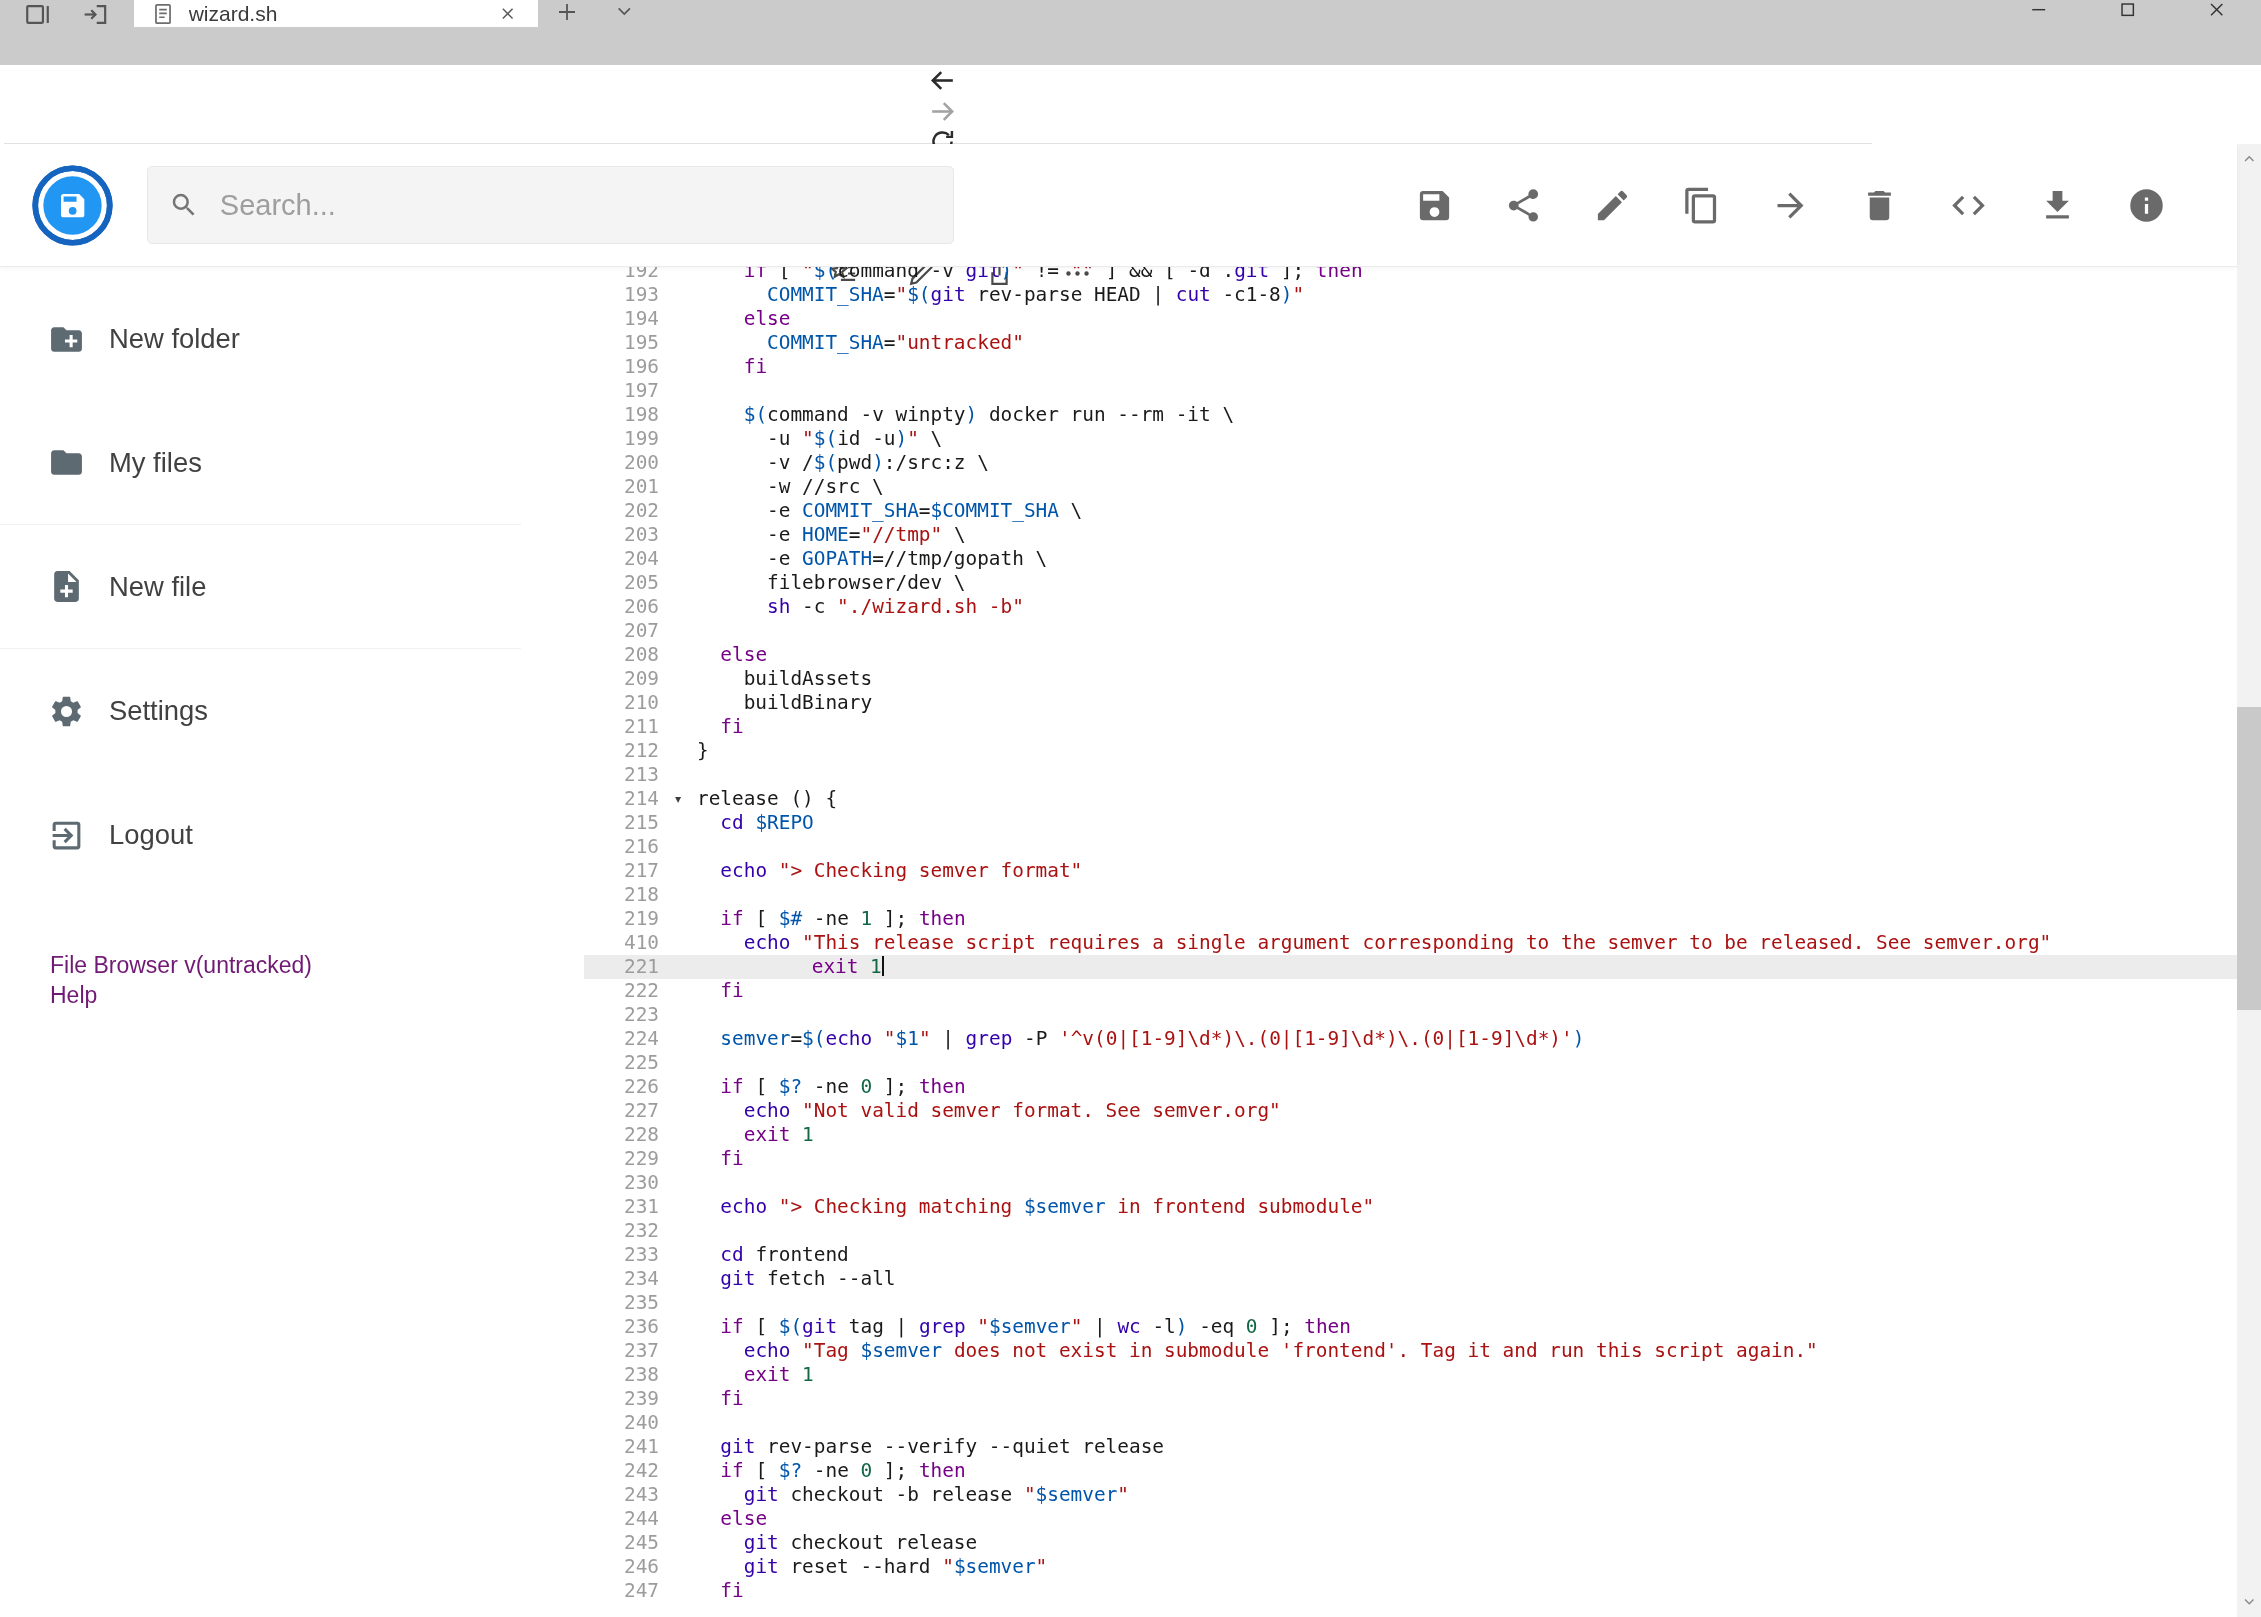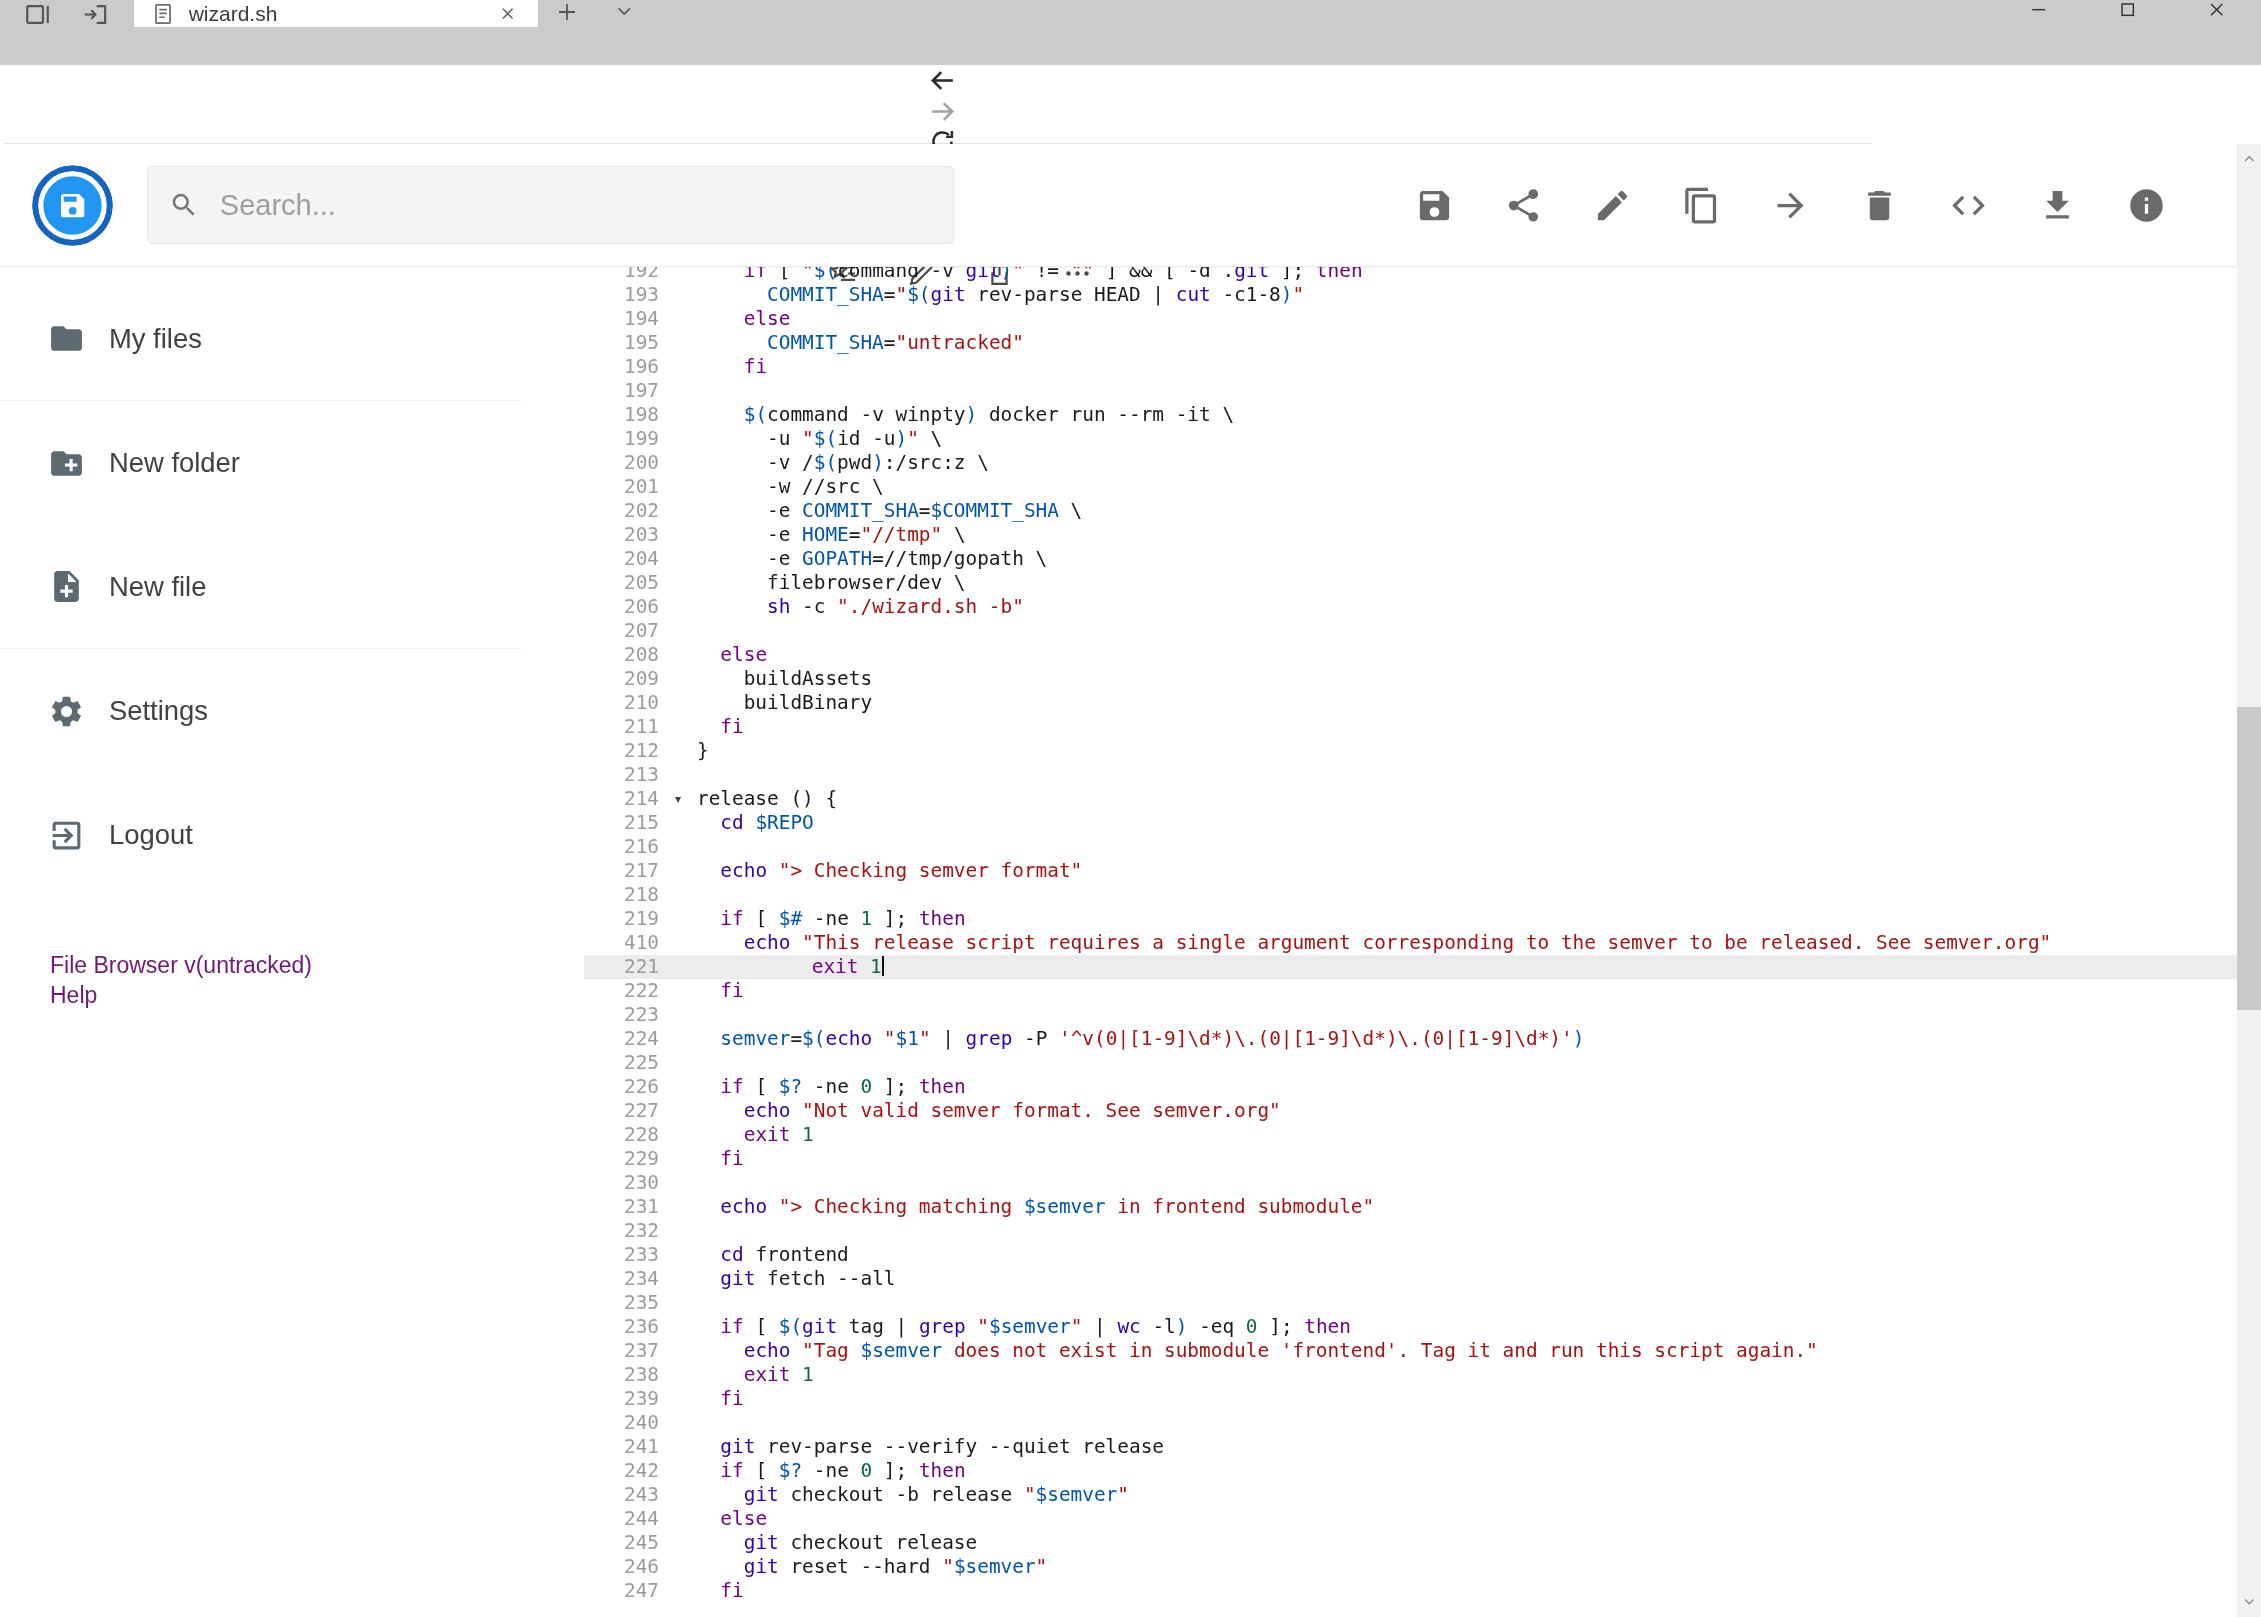--- a/index.html
+++ b/index.html
@@ -312,31 +312,31 @@
     <div class="tool-btn">
       <svg viewBox="0 0 24 24">
           <path d="M12 2a10 10 0 1 0 0 20 10 10 0 0 0 0-20zm1 15h-2v-6h2v6zm0-8h-2V7h2v2z"></path>
         </svg>
     </div>
   </div>
 </div>
 
 <div class="main">
   <aside class="sidebar">
+    <div class="sb-item">
+      <svg viewBox="0 0 24 24">
+          <path d="M20 6h-8l-2-2H4c-1.1 0-2 .9-2 2v12c0 1.1.9 2 2 2h16c1.1 0 2-.9 2-2V8c0-1.1-.9-2-2-2zm-1 8h-3v3h-2v-3h-3v-2h3V9h2v3h3v2z"></path>
+        </svg>
+      <span class="sb-label">New folder</span>
+    </div>
     <div class="sb-item divided">
       <svg viewBox="0 0 24 24">
           <path d="M10 4H4c-1.1 0-2 .9-2 2v12c0 1.1.9 2 2 2h16c1.1 0 2-.9 2-2V8c0-1.1-.9-2-2-2h-8l-2-2z"></path>
         </svg>
       <span class="sb-label">My files</span>
-    </div>
-    <div class="sb-item">
-      <svg viewBox="0 0 24 24">
-          <path d="M20 6h-8l-2-2H4c-1.1 0-2 .9-2 2v12c0 1.1.9 2 2 2h16c1.1 0 2-.9 2-2V8c0-1.1-.9-2-2-2zm-1 8h-3v3h-2v-3h-3v-2h3V9h2v3h3v2z"></path>
-        </svg>
-      <span class="sb-label">New folder</span>
     </div>
     <div class="sb-item divided">
       <svg viewBox="0 0 24 24">
           <path d="M14 2H6c-1.1 0-2 .9-2 2v16c0 1.1.9 2 2 2h12c1.1 0 2-.9 2-2V8l-6-6zm2 14h-3v3h-2v-3H8v-2h3v-3h2v3h3v2zm-3-7V3.5L18.5 9H13z"></path>
         </svg>
       <span class="sb-label">New file</span>
     </div>
     <div class="sb-item">
       <svg viewBox="0 0 24 24">
           <path d="M19.14 12.94c.04-.3.06-.61.06-.94s-.02-.64-.07-.94l2.03-1.58a.5.5 0 0 0 .12-.61l-1.92-3.32a.5.5 0 0 0-.59-.22l-2.39.96a7 7 0 0 0-1.62-.94l-.36-2.54a.5.5 0 0 0-.5-.42h-3.84a.5.5 0 0 0-.5.42l-.36 2.54c-.59.24-1.13.57-1.62.94l-2.39-.96a.5.5 0 0 0-.59.22L2.68 8.87a.5.5 0 0 0 .12.61l2.03 1.58c-.05.3-.07.63-.07.94s.02.64.07.94l-2.03 1.58a.5.5 0 0 0-.12.61l1.92 3.32c.12.21.37.3.59.22l2.39-.96c.5.38 1.03.7 1.62.94l.36 2.54c.04.24.25.42.5.42h3.84c.25 0 .46-.18.5-.42l.36-2.54c.59-.24 1.13-.56 1.62-.94l2.39.96c.22.08.47 0 .59-.22l1.92-3.32a.5.5 0 0 0-.12-.61l-2.03-1.58zM12 15.6A3.6 3.6 0 1 1 12 8.4a3.6 3.6 0 0 1 0 7.2z"></path>

